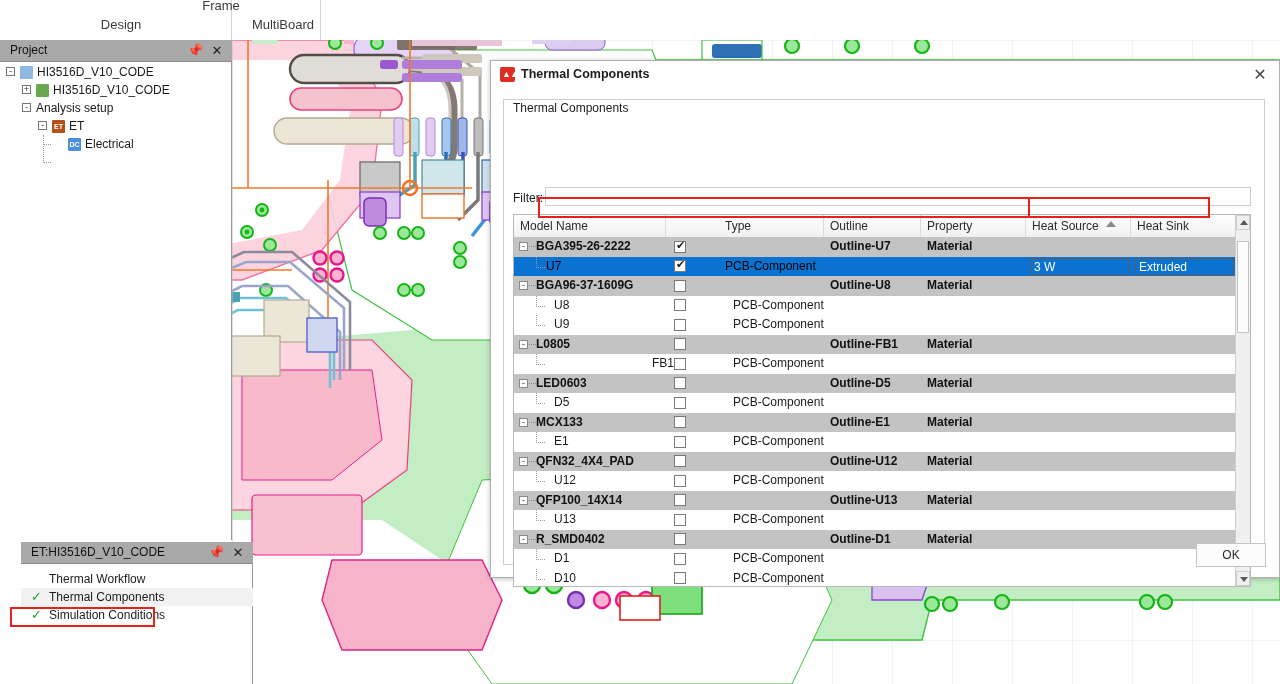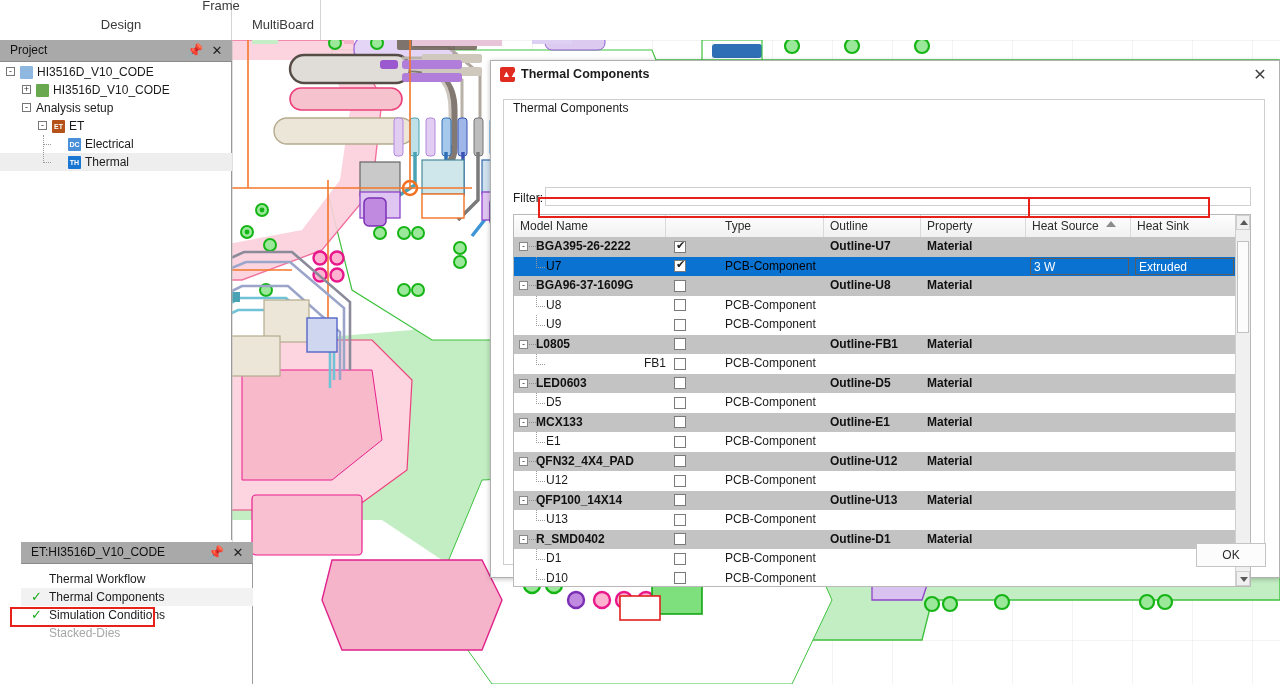--- a/index.html
+++ b/index.html
@@ -81,21 +81,21 @@
     border-left:5px solid transparent;border-right:5px solid transparent;
     border-bottom:6px solid #8c8c8c;}
   #tbody{position:absolute;left:0;top:22px;width:722px;height:349px;overflow:hidden;}
   .row{position:relative;height:19.5px;box-sizing:border-box;}
   .row.group{background:#c3c3c3;}
   .row.leaf{background:#ffffff;}
   .row.selected{background:#0a72d1;}
   .cell{position:absolute;top:0;height:19.5px;line-height:19.5px;font-size:12px;
     white-space:nowrap;overflow:hidden;}
   .row.group .cell{font-weight:bold;color:#111;}
-  .row.leaf .cell{color:#1b1b1b;}
+  .row.leaf .cell{color:#1b1b1b;margin-left:8px;}
   .row.selected .cell{color:#000000;}
   .cb{position:absolute;width:12px;height:12px;top:3.5px;border:1px solid #7a7a7a;
     background:#ffffff;box-sizing:border-box;}
   .cb.on:after{content:"\2714";position:absolute;left:1px;top:-3px;font-size:11px;color:#222;}
   .expbox{position:absolute;width:9px;height:9px;border:1px solid #888;background:#fff;
     top:5px;box-sizing:border-box;font-size:9px;line-height:7px;text-align:center;color:#333;}
   .branch{position:absolute;border-left:1px dotted #9b9b9b;border-bottom:1px dotted #9b9b9b;
     width:8px;height:10px;top:0px;}
   .editcell{position:absolute;top:1px;height:17px;line-height:17px;
     border:1px solid #5c5c5c;box-sizing:border-box;padding-left:3px;font-size:12px;color:#fff;}
@@ -321,24 +321,20 @@
       </div>
       <div class="tnode">
         <span class="exp" style="left: 38px;">-</span>
         <span class="ticon" style="left: 52px; background: rgb(181, 82, 26); color: rgb(255, 255, 255); font-size: 7px; line-height: 13px; text-align: center; font-weight: bold;">ET</span>
         <span class="tlabel" style="left: 69px;">ET</span>
       </div>
       <div class="tnode">
         <span class="ticon" style="left: 68px; background: rgb(74, 144, 217); color: rgb(255, 255, 255); font-size: 7px; line-height: 13px; text-align: center; font-weight: bold;">DC</span>
         <span class="tlabel" style="left: 85px;">Electrical</span>
       </div>
-      <div class="tnode sel">
-        <span class="ticon" style="left: 68px; background: rgb(25, 118, 210); color: rgb(255, 255, 255); font-size: 7px; line-height: 13px; text-align: center; font-weight: bold;">TH</span>
-        <span class="tlabel" style="left: 85px;">Thermal</span>
-      </div>
       <div class="dotline" style="left: 43px; top: 72px; height: 28px;"></div>
       <div style="position: absolute; left: 43px; top: 81px; width: 8px; border-top: 1px dotted rgb(154, 154, 154);"></div>
       <div style="position: absolute; left: 43px; top: 99px; width: 8px; border-top: 1px dotted rgb(154, 154, 154);"></div>
     </div>
 </div>
 
 <div class="abs" id="et-panel">
   <div id="et-title">
     <span class="t">ET:HI3516D_V10_CODE</span>
     <span class="panel-btn" style="right:28px;">📌</span>
@@ -349,23 +345,20 @@
         <span class="wf-label" style="left: 28px;">Thermal Workflow</span>
       </div>
       <div class="wf-row" style="background: rgb(242, 242, 242);">
         <span class="wf-check">✓</span>
         <span class="wf-label" style="left: 28px;">Thermal Components</span>
       </div>
       <div class="wf-row">
         <span class="wf-check">✓</span>
         <span class="wf-label" style="left: 28px;">Simulation Conditions</span>
       </div>
-      <div class="wf-row">
-        <span class="wf-label" style="left: 28px; color: rgb(166, 166, 166);">Stacked-Dies</span>
-      </div>
     </div>
 </div>
 
 <div class="abs" id="dialog">
   <div id="dlg-titlebar">
     <div id="dlg-icon">
         <span>▲▲</span>
       </div>
     <div id="dlg-title">Thermal Components</div>
     <div id="dlg-close">✕</div>

